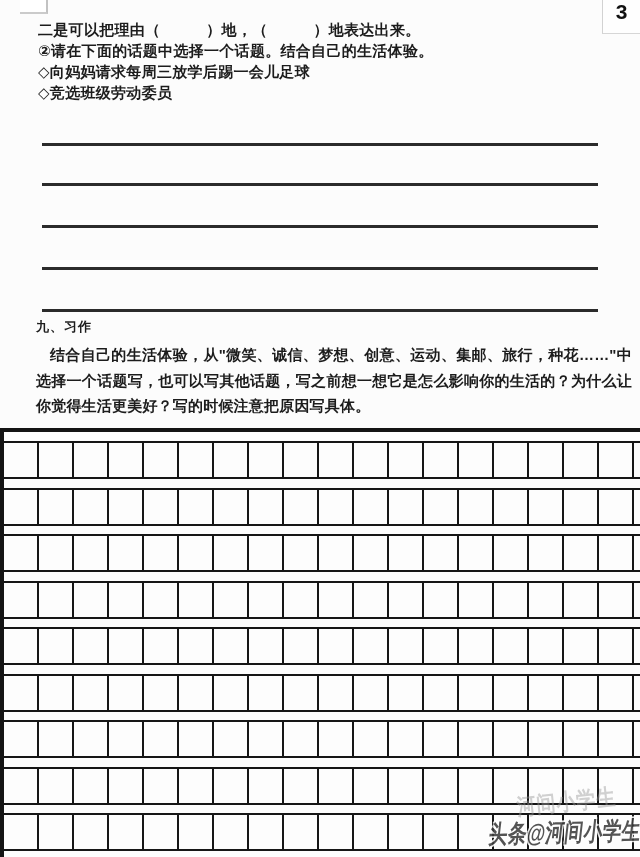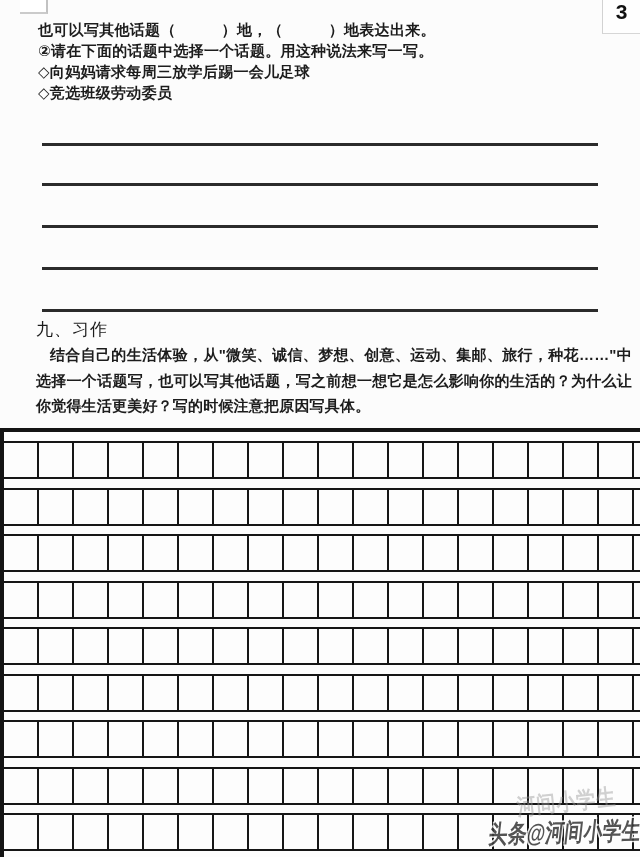--- a/index.html
+++ b/index.html
@@ -28,21 +28,21 @@
   .intro{position:absolute;left:38px;top:19px;width:575px;}
   .intro p{
     margin:0;font-size:15px;font-weight:700;line-height:21px;
     letter-spacing:.3px;white-space:nowrap;
   }
   .answer-line{
     position:absolute;left:42px;width:556px;height:3px;background:#2b2b2b;
   }
   .section-title{
     position:absolute;left:36px;top:318px;
-    font-size:17px;font-weight:400;letter-spacing:1px;
+    font-size:13px;font-weight:700;letter-spacing:1px;
   }
   .section-body{
     position:absolute;left:36px;top:342px;width:596px;
     font-size:15px;font-weight:700;line-height:25.5px;
     text-align:justify;text-indent:14px;letter-spacing:.2px;
     margin:0;
   }
   
   .writing-grid{
     position:absolute;left:0;top:428px;width:640px;height:429px;
@@ -78,22 +78,22 @@
 
 <div class="page">
 
   <div class="corner-mark-tl"></div>
 
   <div class="page-number-box">
     <span>3</span>
   </div>
 
   <div class="intro">
-    <p>也可以写其他话题（　　　）地，（　　　）地表达出来。</p>
-    <p>②请在下面的话题中选择一个话题。用这种说法来写一写。</p>
+    <p>二是可以把理由（　　　）地，（　　　）地表达出来。</p>
+    <p>②请在下面的话题中选择一个话题。结合自己的生活体验。</p>
     <p>◇向妈妈请求每周三放学后踢一会儿足球</p>
     <p>◇竞选班级劳动委员</p>
   </div>
 
   <div>
       <div class="answer-line" style="top: 143px;"></div>
       <div class="answer-line" style="top: 183px;"></div>
       <div class="answer-line" style="top: 225px;"></div>
       <div class="answer-line" style="top: 267px;"></div>
       <div class="answer-line" style="top: 309px;"></div>

